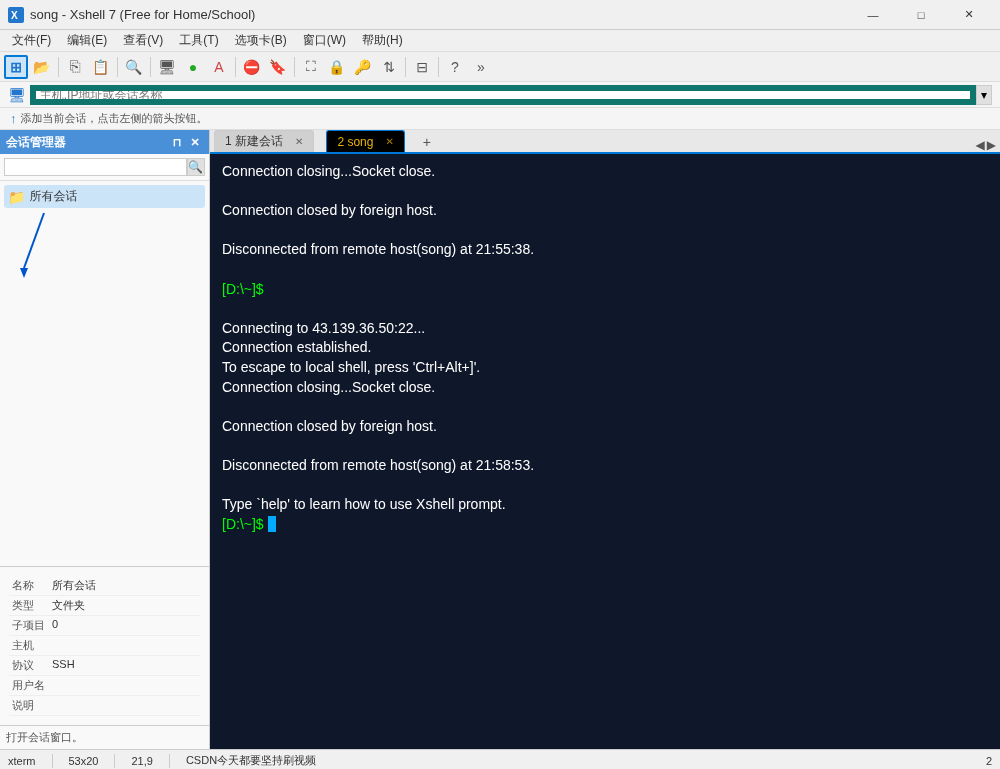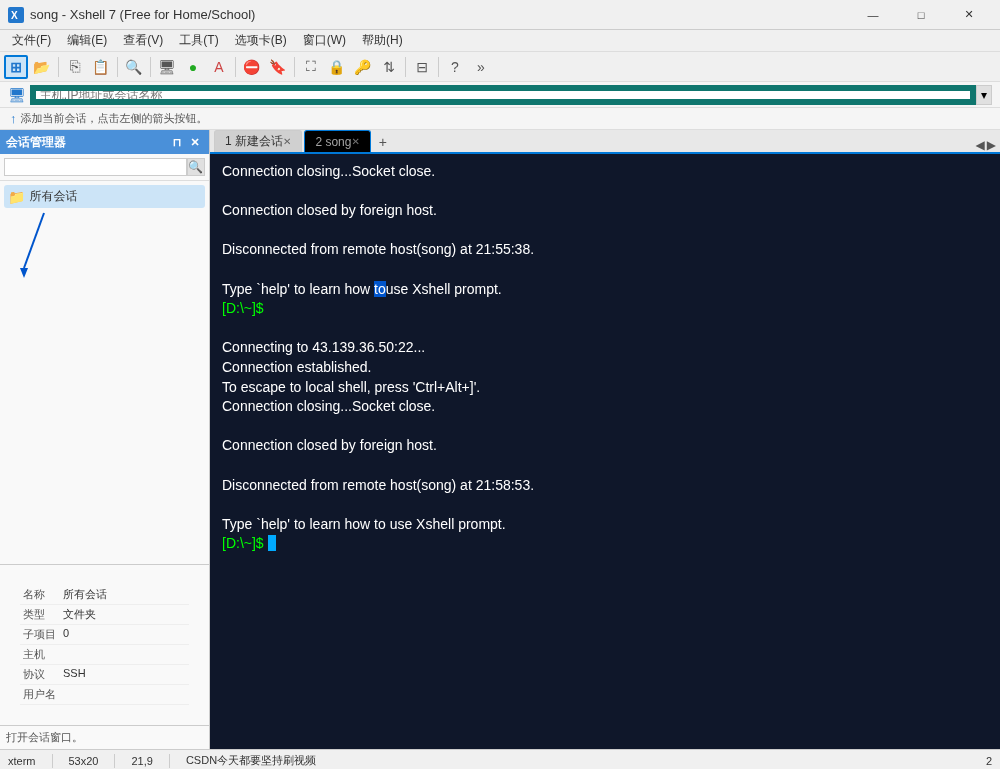--- a/index.html
+++ b/index.html
@@ -109,21 +109,21 @@
       display: flex; align-items: center; gap: 4px;
       padding: 3px 4px; cursor: pointer; border-radius: 3px;
       font-size: 12px; color: #333;
     }
     .tree-item.selected { background: #cce4f7; }
     .tree-folder-icon { color: #4a90d9; font-size: 14px; }
 
     
     .properties-panel {
       border-top: 1px solid #ccc;
-      padding: 20px;
+      padding: 9px;
     }
     .prop-row { display: flex; font-size: 11px; border-bottom: 1px solid #eee; }
     .prop-label { width: 40px; color: #555; padding: 2px 3px; flex-shrink: 0; }
     .prop-value { color: #333; padding: 2px 3px; flex: 1; }
 
     
     .sidebar-status { padding: 4px 6px; font-size: 11px; color: #555; border-top: 1px solid #ccc; }
 
     
     .content-area { flex: 1; display: flex; flex-direction: column; }
@@ -133,26 +133,26 @@
       background: #e8e8e8;
       height: 24px;
       display: flex;
       align-items: flex-end;
       padding: 0 4px;
       border-bottom: 2px solid #0078d7;
     }
     .tab {
       height: 22px;
       padding: 0 10px;
-      display: flex; align-items: center; gap: 0;
+      display: flex; align-items: center; gap: 12px;
       cursor: pointer; border: 1px solid #ccc; border-bottom: none;
       background: #d0d0d0; border-radius: 3px 3px 0 0;
-      font-size: 12px; color: #333; margin-right: 2px;
-    }
-    .tab.active { background: #000; color: #a3a3a3; border-color: #0078d7; }
+      font-size: 12px; color: #333; margin-right: 12px;
+    }
+    .tab.active { background: #000; color: #eab308; border-color: #0078d7; }
     .tab-close { font-size: 10px; opacity: 0.7; cursor: pointer; }
     .tab-add { width: 20px; height: 20px; display: flex; align-items: center; justify-content: center; cursor: pointer; color: #555; font-size: 14px; }
     .tab-nav { margin-left: auto; display: flex; align-items: center; gap: 2px; }
     .tab-nav-btn { cursor: pointer; color: #555; font-size: 12px; }
 
     
     .terminal {
       flex: 1;
       background: #0f172a;
       color: #fff;
@@ -310,20 +310,24 @@
         <span class="prop-value"></span>
       </div>
       <div class="prop-row">
         <span class="prop-label">协议</span>
         <span class="prop-value">SSH</span>
       </div>
       <div class="prop-row">
         <span class="prop-label">用户名</span>
         <span class="prop-value"></span>
       </div>
+      <div class="prop-row">
+        <span class="prop-label">说明</span>
+        <span class="prop-value"></span>
+      </div>
     </div>
 
     <div class="sidebar-status">打开会话窗口。</div>
   </div>
 
   <div class="content-area">
 
     <div class="tab-bar">
       <div class="tab">
         <span>1 新建会话</span>
@@ -340,21 +344,20 @@
       </div>
     </div>
 
     <div class="terminal">
       <div class="terminal-line">Connection closing...Socket close.</div>
       <br>
       <div class="terminal-line">Connection closed by foreign host.</div>
       <br>
       <div class="terminal-line">Disconnected from remote host(song) at 21:55:38.</div>
       <br>
-      <div class="terminal-line">Type `help' to learn how <span class="highlight-cursor">to</span>use Xshell prompt.</div>
       <div class="terminal-line terminal-prompt">[D:\~]$</div>
       <br>
       <div class="terminal-line">Connecting to 43.139.36.50:22...</div>
       <div class="terminal-line">Connection established.</div>
       <div class="terminal-line">To escape to local shell, press 'Ctrl+Alt+]'.</div>
       <div class="terminal-line">Connection closing...Socket close.</div>
       <br>
       <div class="terminal-line">Connection closed by foreign host.</div>
       <br>
       <div class="terminal-line">Disconnected from remote host(song) at 21:58:53.</div>

